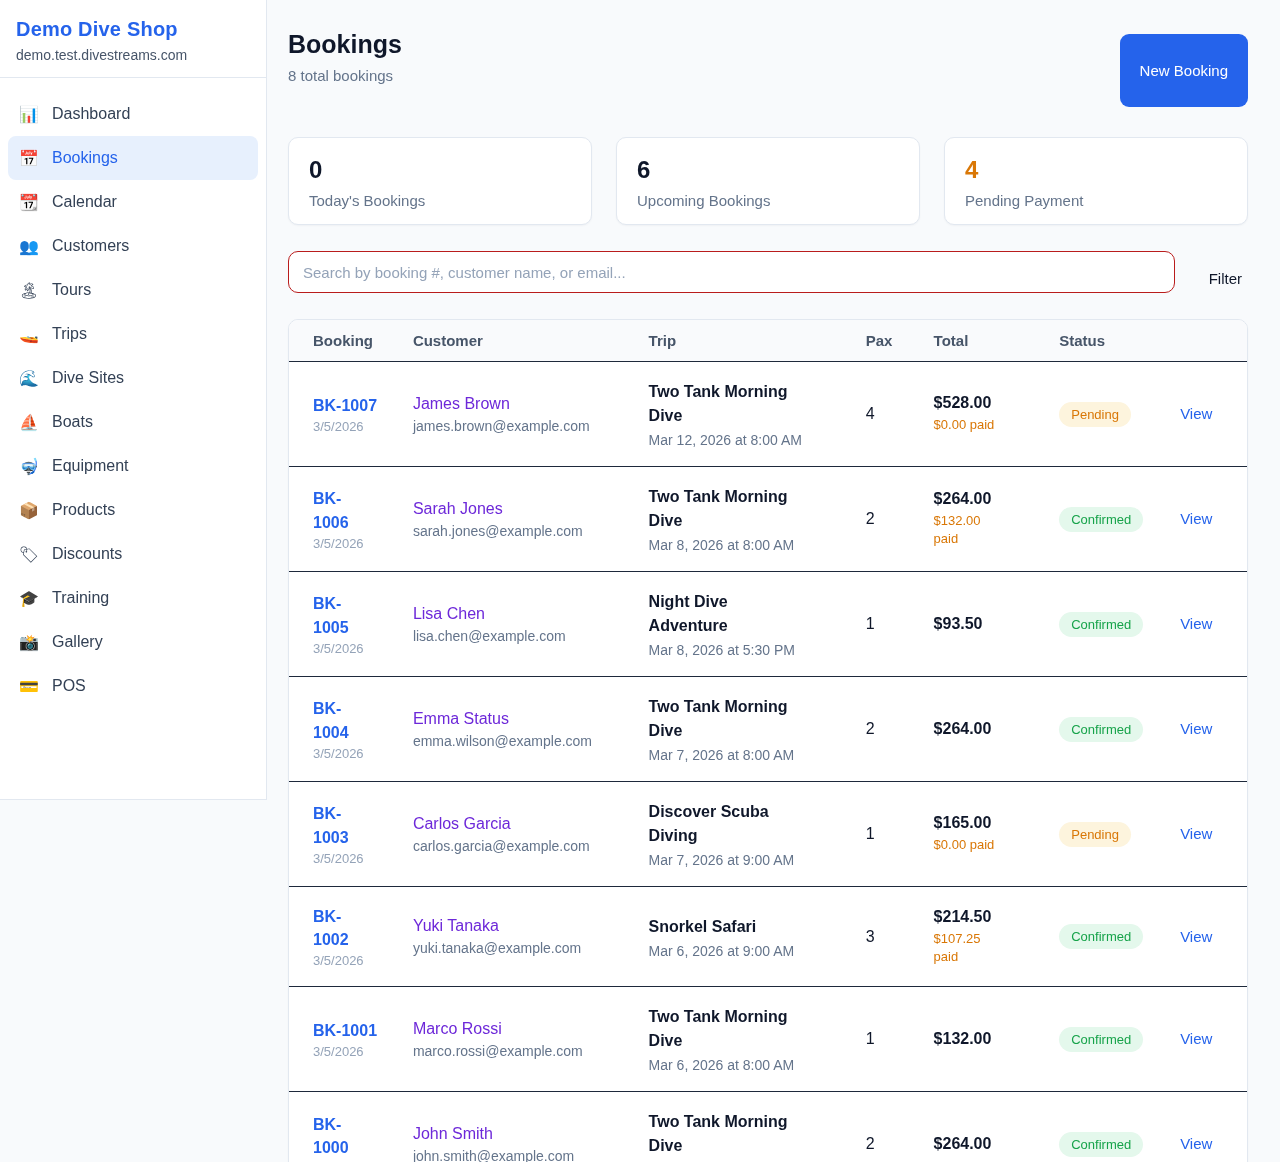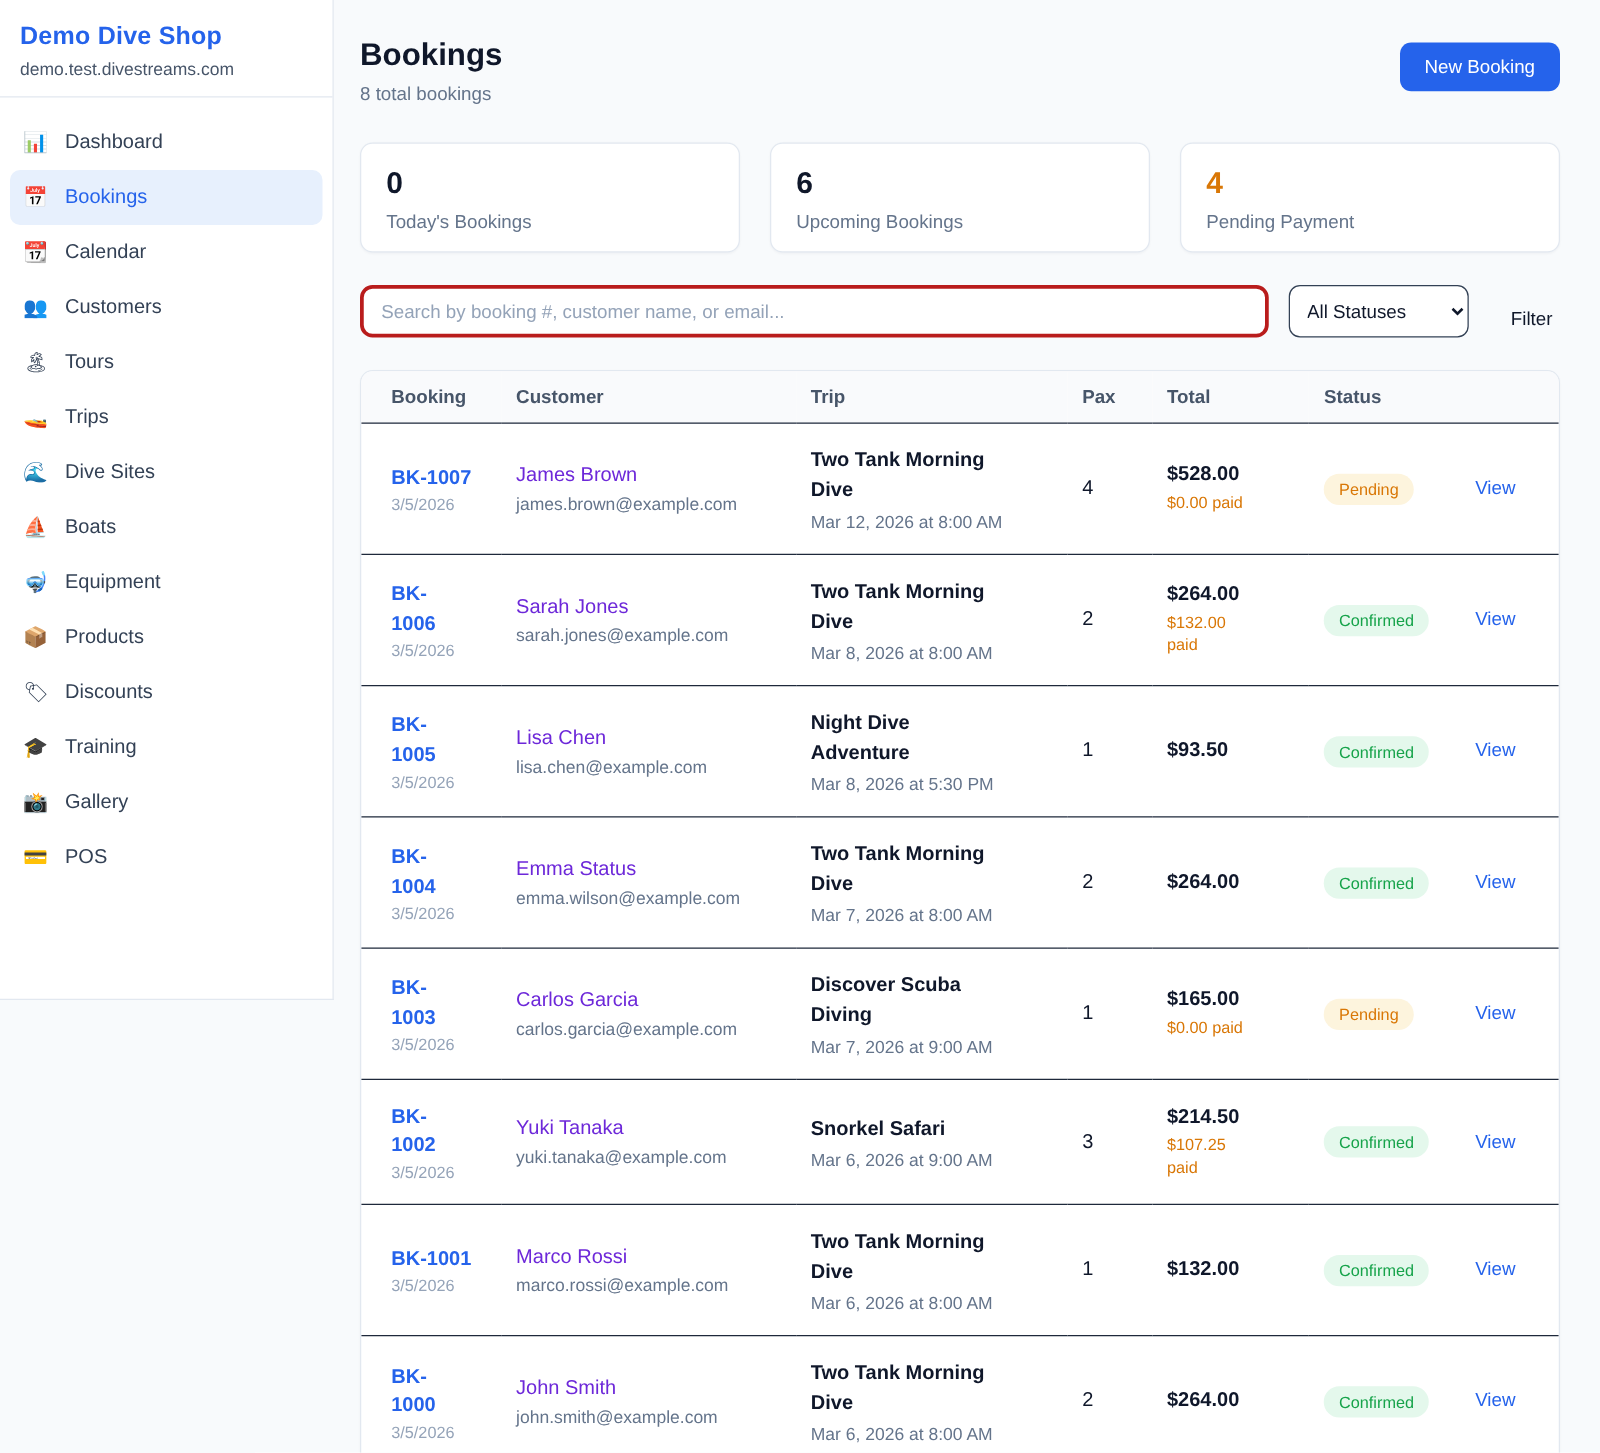--- a/index.html
+++ b/index.html
@@ -57,38 +57,38 @@
   }
   
   .main { position:absolute; left:256px; top:0; width:1024px; padding:30px 32px; }
   .page-header { display:flex; align-items:flex-start; justify-content:space-between; }
   .page-title { font-size:25px; font-weight:bold; color:#0f172a; }
   .page-subtitle { font-size:15px; color:#64748b; margin-top:8px; }
   .btn-primary {
     background:#2563eb; color:#fff;
     border:none; border-radius:9px;
     font-size:15px; font-family:inherit;
-    padding:11px 20px; cursor:pointer;
+    padding:28px 20px; cursor:pointer;
     margin-top:4px;
   }
   
   .stats { display:flex; gap:24px; margin-top:30px; }
   .stat-card {
     flex:1; background:#fff;
     border:1px solid #e2e8f0; border-radius:10px;
     padding:18px 20px; height:88px;
     box-shadow:0 1px 2px rgba(15,23,42,.04);
   }
   .stat-value { font-size:24px; font-weight:bold; color:#0f172a; }
   .stat-label { font-size:15px; color:#64748b; margin-top:8px; }
   
   .controls { display:flex; align-items:center; margin-top:26px; }
   .search-input {
     flex:1; height:42px;
-    border:3px solid #b91c1c; border-radius:10px;
+    border:1px solid #b91c1c; border-radius:10px;
     padding:0 14px; font-size:15px; font-family:inherit;
     color:#0f172a; background:#fff;
   }
   .search-input::placeholder { color:#94a3b8; }
   .status-select {
     height:42px; width:144px; margin-left:16px;
     border:1px solid #334155; border-radius:9px;
     font-size:15px; font-family:inherit; color:#0f172a;
     background:#fff; padding:0 10px;
   }
@@ -226,23 +226,20 @@
       <div class="stat-label">Upcoming Bookings</div>
     </div>
     <div class="stat-card">
       <div class="stat-value" style="color:#d97706">4</div>
       <div class="stat-label">Pending Payment</div>
     </div>
   </div>
 
   <div class="controls">
     <input class="search-input" type="text" placeholder="Search by booking #, customer name, or email..." style="">
-    <select class="status-select">
-      <option>All Statuses</option>
-    </select>
     <button class="filter-btn">Filter</button>
   </div>
 
   <div class="table-card">
     <table>
       <thead>
         <tr>
           <th class="c-booking">Booking</th>
           <th class="c-customer">Customer</th>
           <th class="c-trip">Trip</th>

